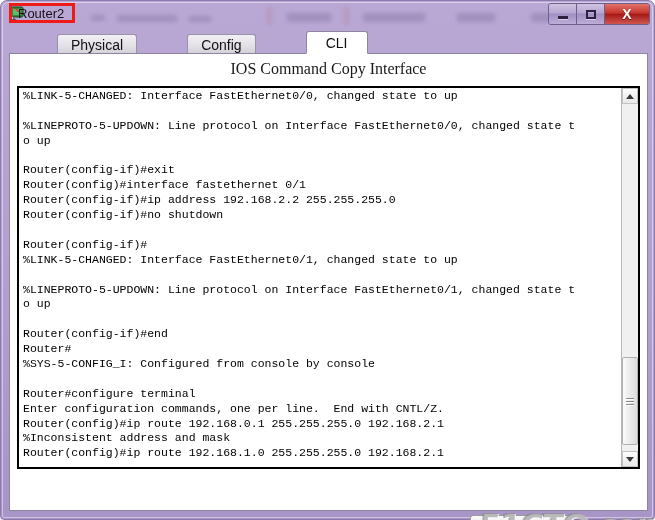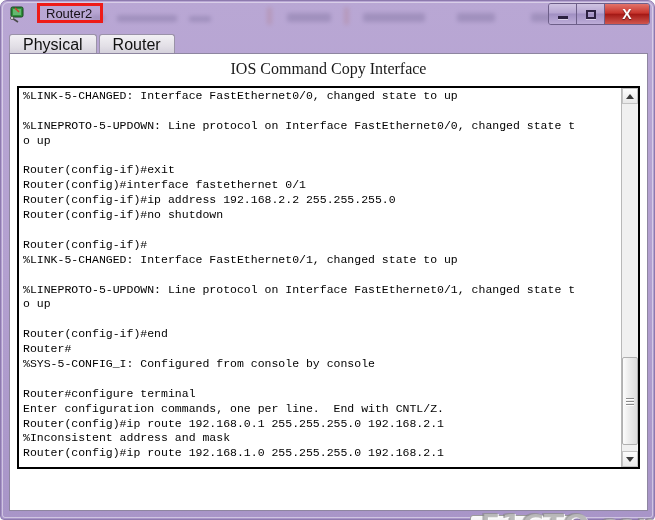--- a/index.html
+++ b/index.html
@@ -58,21 +58,21 @@
   }
   .ghost.pinkish { background: #b07a82; }
 
   .app-icon {
     position: absolute;
     left: 9px; top: 5px;
     width: 17px; height: 17px;
   }
   .title-text-box {
     position: absolute;
-    left: 36px; top: 2px;
+    left: 8px; top: 2px;
     height: 20px;
     padding: 0 8px 0 6px;
     display: flex;
     align-items: center;
     box-sizing: border-box;
     border: 3px solid #ee1b18;
     background: transparent;
   }
   .title-text {
     font-size: 13px;
@@ -138,26 +138,27 @@
   }
   .tab {
     height: 20px;
     min-width: 62px;
     padding: 0 13px;
     margin-right: 2px;
     display: flex;
     align-items: center;
     justify-content: center;
     box-sizing: border-box;
-    font-size: 16px;
+    font-size: 14px;
     color: #101010;
     background: linear-gradient(to bottom, #f2f0f4 0%, #e2dfe6 60%, #d3cfda 100%);
     border: 1px solid #9a92a8;
     border-bottom: none;
     border-radius: 3px 3px 0 0;
+    margin-left: 48px;
   }
   .tab.active {
     height: 23px;
     background: #ffffff;
     border-color: #8e86a0;
     border-bottom: 1px solid #ffffff;
     z-index: 3;
     position: relative;
   }
 
@@ -352,21 +353,24 @@
         <span class="close-glyph">X</span>
       </div>
     </div>
   </div>
 
   <div class="tabstrip">
     <div class="tab">
       <span>Physical</span>
     </div>
     <div class="tab">
-      <span>Router</span>
+      <span>Config</span>
+    </div>
+    <div class="tab active">
+      <span>CLI</span>
     </div>
   </div>
 
   <div class="client">
 
     <div class="panel-title">IOS Command Copy Interface</div>
 
     <div class="terminal">
       <div class="term-text" id="term-text"><div class="term-line">%LINK-5-CHANGED: Interface FastEthernet0/0, changed state to up</div><div class="term-line">&nbsp;</div><div class="term-line">%LINEPROTO-5-UPDOWN: Line protocol on Interface FastEthernet0/0, changed state t</div><div class="term-line">o up</div><div class="term-line">&nbsp;</div><div class="term-line">Router(config-if)#exit</div><div class="term-line">Router(config)#interface fastethernet 0/1</div><div class="term-line">Router(config-if)#ip address 192.168.2.2 255.255.255.0</div><div class="term-line">Router(config-if)#no shutdown</div><div class="term-line">&nbsp;</div><div class="term-line">Router(config-if)#</div><div class="term-line">%LINK-5-CHANGED: Interface FastEthernet0/1, changed state to up</div><div class="term-line">&nbsp;</div><div class="term-line">%LINEPROTO-5-UPDOWN: Line protocol on Interface FastEthernet0/1, changed state t</div><div class="term-line">o up</div><div class="term-line">&nbsp;</div><div class="term-line">Router(config-if)#end</div><div class="term-line">Router#</div><div class="term-line">%SYS-5-CONFIG_I: Configured from console by console</div><div class="term-line">&nbsp;</div><div class="term-line">Router#configure terminal</div><div class="term-line">Enter configuration commands, one per line.  End with CNTL/Z.</div><div class="term-line">Router(config)#ip route 192.168.0.1 255.255.255.0 192.168.2.1</div><div class="term-line">%Inconsistent address and mask</div><div class="term-line">Router(config)#ip route 192.168.1.0 255.255.255.0 192.168.2.1</div></div>
 

